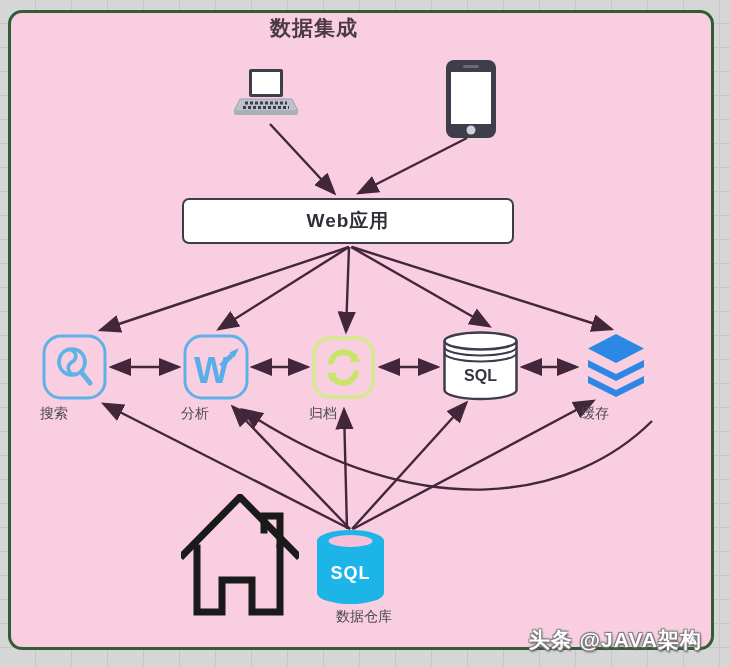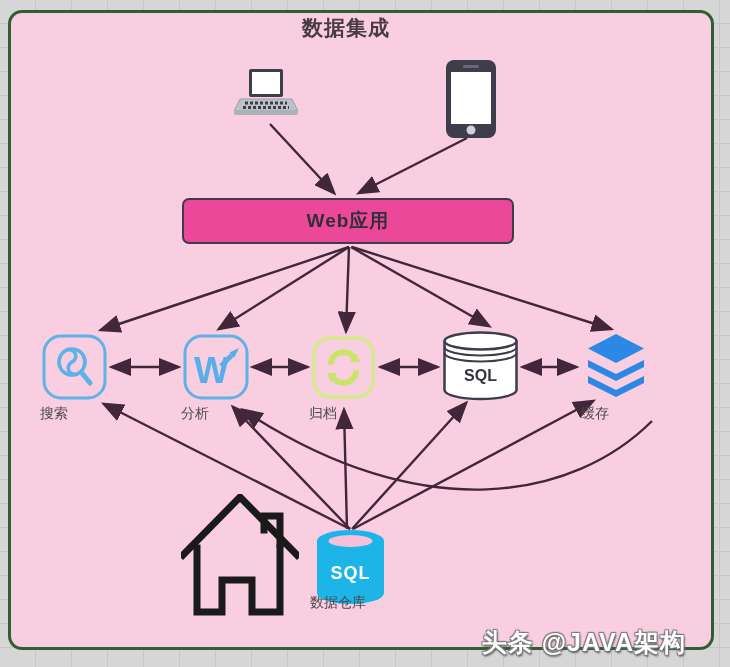--- a/index.html
+++ b/index.html
@@ -11,40 +11,40 @@
       repeating-linear-gradient(to right, transparent 0 35px, #c7c7c7 35px 36px),
       repeating-linear-gradient(to bottom, transparent 0 23px, #c7c7c7 23px 24px);
   }
   .panel{
     position:absolute;left:8px;top:10px;width:700px;height:634px;
     background:#f9cee0;border:3px solid #2f5e35;border-radius:14px;z-index:1;
   }
   .abs{position:absolute;}
   .title{
     left:0;top:14px;width:628px;text-align:center;z-index:3;
-    font-size:21px;font-weight:600;color:#4a3a42;letter-spacing:1px;padding-left:32px;
+    font-size:21px;font-weight:600;color:#4a3a42;letter-spacing:1px;
   }
   svg.wires{position:absolute;left:0;top:0;z-index:2;pointer-events:none;}
   .icon{z-index:3;}
   .webbox{
     left:182px;top:198px;width:328px;height:42px;z-index:3;
-    background:#ec4899;border:2.5px solid #3c3c4a;border-radius:7px;
+    background:#ffffff;border:2.5px solid #3c3c4a;border-radius:7px;
     display:flex;align-items:center;justify-content:center;
     font-size:19px;font-weight:700;color:#2f2f3a;letter-spacing:1px;
   }
   .nodelabel{
     z-index:3;width:70px;top:405px;
     font-size:14px;color:#4a4a4a;
   }
   .whlabel{
-    z-index:3;left:310px;top:594px;width:82px;text-align:left;
+    z-index:3;left:310px;top:608px;width:82px;text-align:right;
     font-size:14px;color:#4a4a4a;
   }
   .watermark{
-    z-index:4;right:44px;top:626px;font-size:25px;font-weight:700;color:#ffffff;
+    z-index:4;right:28px;top:626px;font-size:21px;font-weight:700;color:#ffffff;
     letter-spacing:1px;
     text-shadow:-1px -1px 1px #7a7a7a,1px -1px 1px #7a7a7a,-1px 1px 1px #7a7a7a,1px 2px 2px #5d5d5d;
   }
 </style>
 </head>
 <body>
 
 <div class="panel"></div>
 
 <div class="abs title">数据集成</div>

